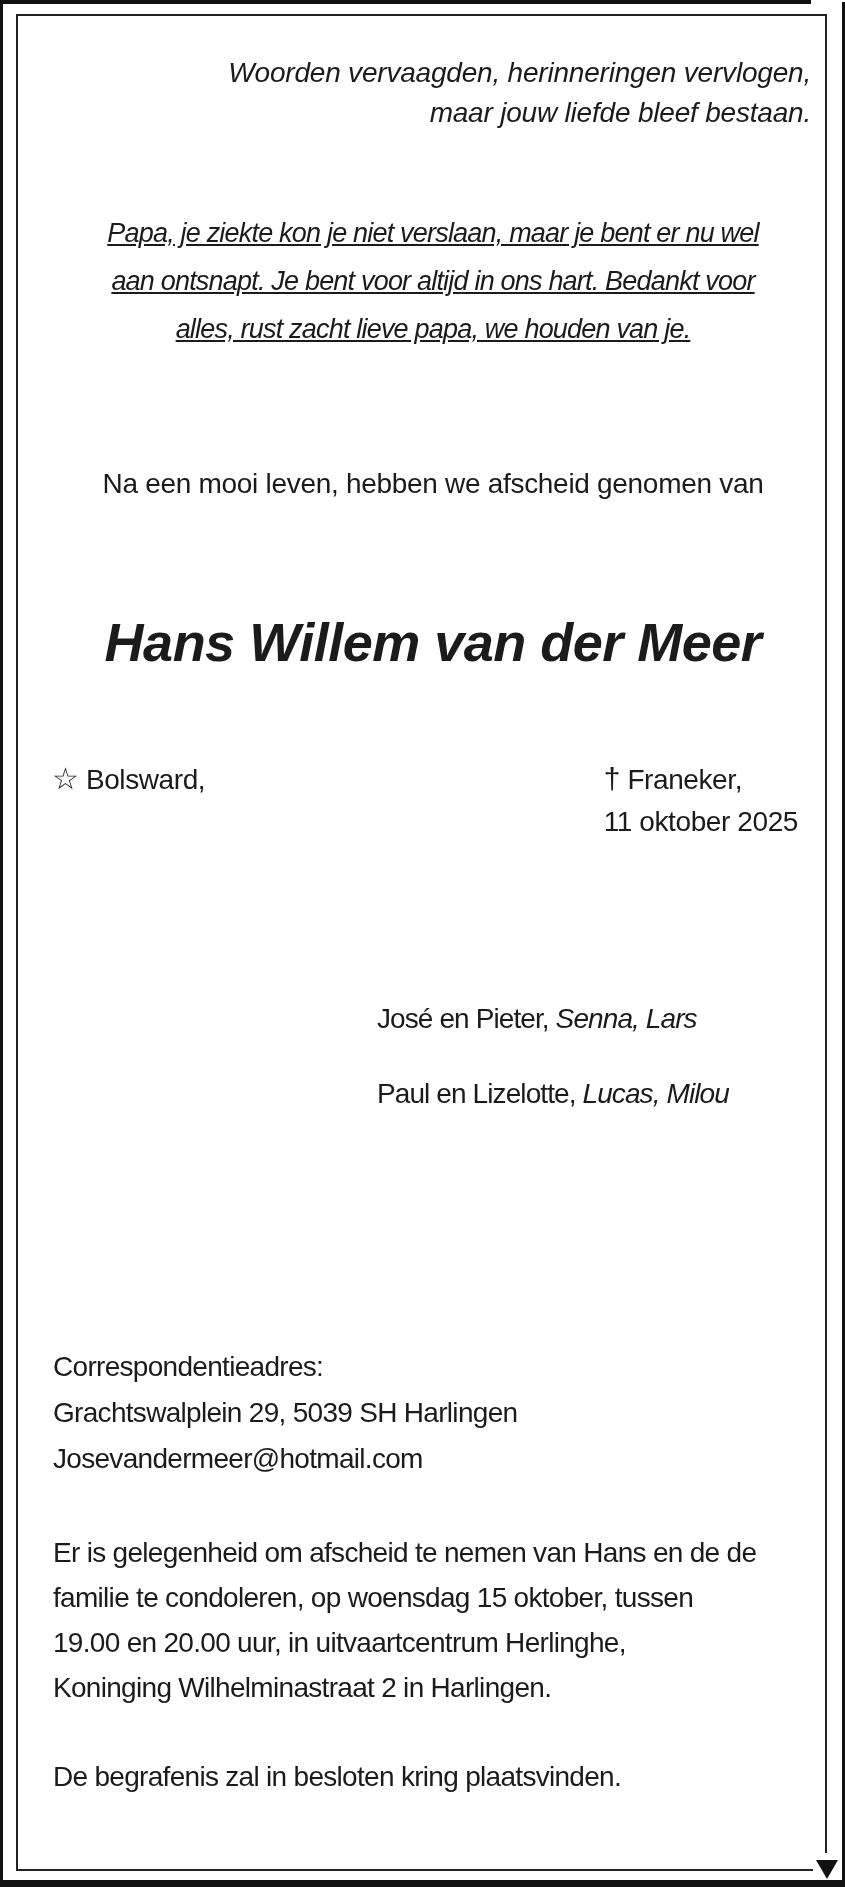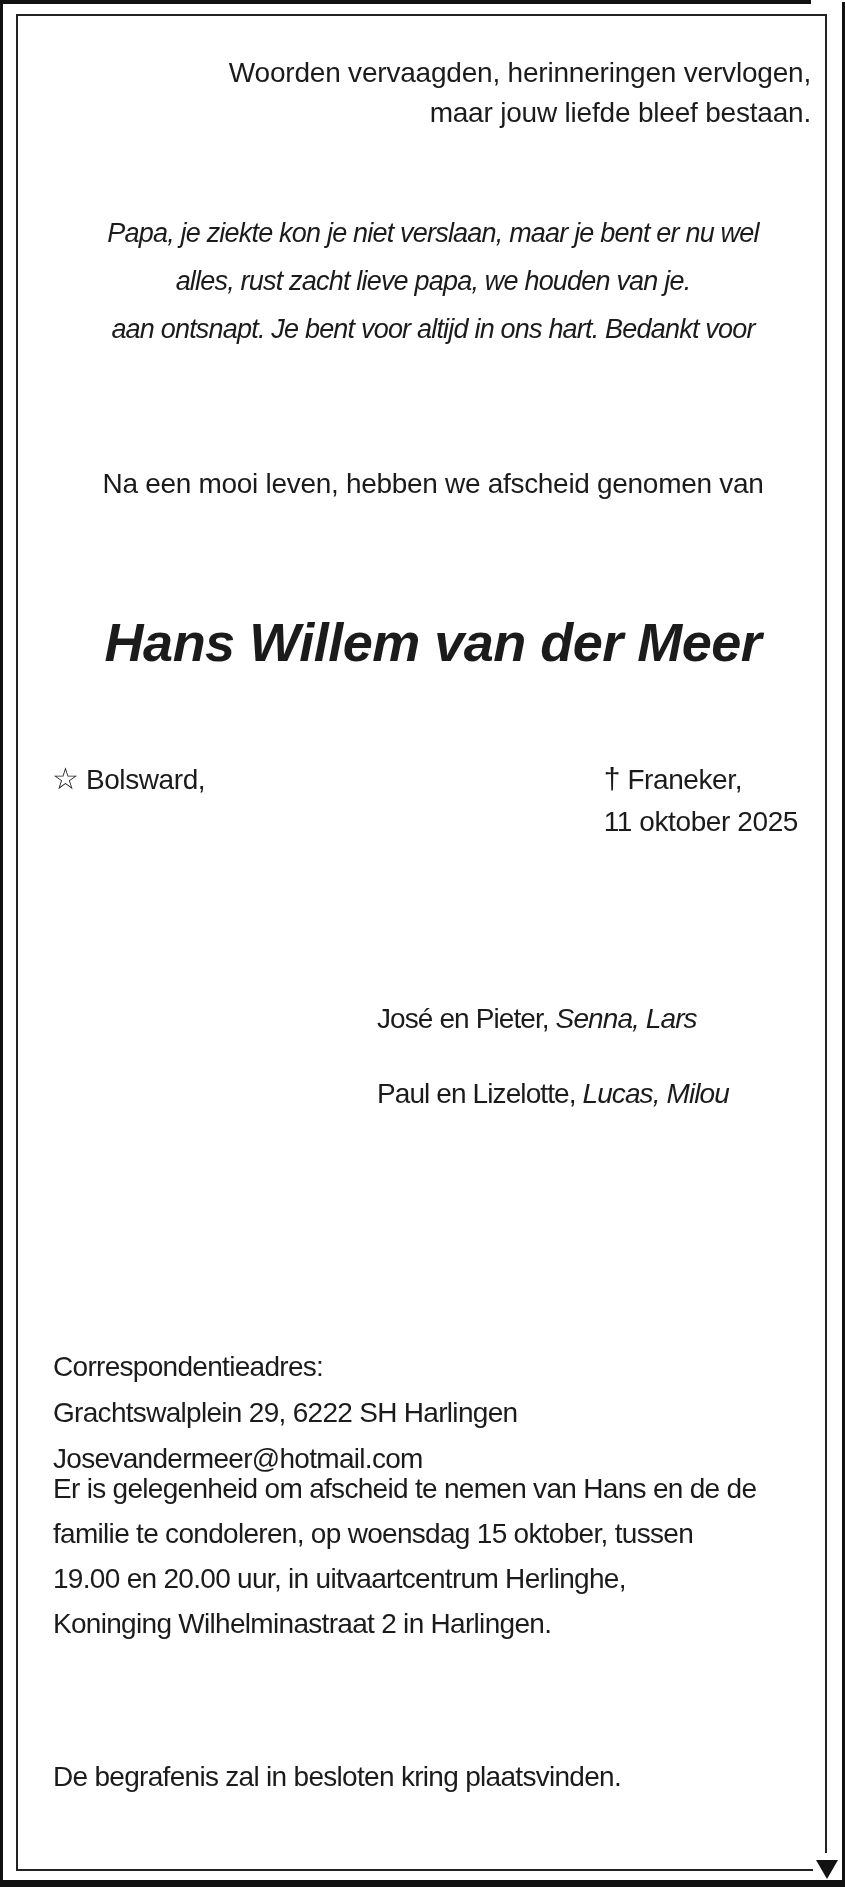--- a/index.html
+++ b/index.html
@@ -23,36 +23,36 @@
     border:2px solid #222;box-sizing:border-box;background:transparent;
   }
   .corner-patch{position:absolute;left:813px;top:1853px;width:28px;height:25px;background:#fff;}
   .corner-triangle{
     position:absolute;left:816px;top:1860px;width:0;height:0;
     border-left:11px solid transparent;border-right:11px solid transparent;
     border-top:19px solid #111;
   }
   
   .blk{position:absolute;white-space:nowrap;}
-  .quote{top:53px;right:34px;text-align:right;font-size:28px;line-height:40px;letter-spacing:-0.2px;}
-  .tribute{top:209px;left:30px;width:806px;text-align:center;font-style:italic;font-size:27px;line-height:48px;letter-spacing:-0.8px;}
+  .quote{top:53px;right:34px;text-align:right;font-style:italic;font-size:28px;line-height:40px;letter-spacing:-0.2px;}
+  .tribute{top:209px;left:30px;width:806px;text-align:center;font-style:italic;font-size:27px;line-height:48px;letter-spacing:-0.8px;text-decoration:underline;}
   .announce{top:460px;left:30px;width:806px;text-align:center;font-size:28px;line-height:48px;letter-spacing:-0.3px;}
   .name{
     top:607px;left:30px;width:806px;margin:0;text-align:center;
     font-size:54px;line-height:70px;font-weight:bold;font-style:italic;letter-spacing:-0.5px;
   }
   .birth{top:758px;left:52px;font-size:28px;line-height:42px;letter-spacing:-0.4px;}
   .death{top:758px;right:47px;text-align:left;font-size:28px;line-height:42px;letter-spacing:-0.4px;}
   .sym{font-size:30px;}
   .fam{left:377px;font-size:28px;line-height:32px;letter-spacing:-0.9px;}
   .fam1{top:1003px;}
   .fam2{top:1078px;}
   .it{font-style:italic;}
   .corr{top:1344px;left:53px;font-size:28px;line-height:46px;letter-spacing:-0.7px;}
-  .cond{top:1466px;left:53px;font-size:28px;line-height:45px;letter-spacing:-0.7px;}
+  .cond{top:1530px;left:53px;font-size:28px;line-height:45px;letter-spacing:-0.7px;}
   .funeral{top:1761px;left:53px;font-size:28px;line-height:32px;letter-spacing:-0.7px;}
 </style>
 </head>
 <body>
 
 <div class="page">
 
   <div class="ob t"></div>
   <div class="ob l"></div>
   <div class="ob r"></div>
@@ -61,22 +61,22 @@
   <div class="corner-patch"></div>
   <div class="corner-triangle"></div>
 
   <div class="blk quote">
       <div>Woorden vervaagden, herinneringen vervlogen,</div>
       <div>maar jouw liefde bleef bestaan.</div>
     </div>
 
   <div class="blk tribute">
       <div>Papa, je ziekte kon je niet verslaan, maar je bent er nu wel</div>
+      <div>aan ontsnapt. Je bent voor altijd in ons hart. Bedankt voor</div>
       <div>alles, rust zacht lieve papa, we houden van je.</div>
-      <div>aan ontsnapt. Je bent voor altijd in ons hart. Bedankt voor</div>
     </div>
 
   <div class="blk announce">
       <div>Na een mooi leven, hebben we afscheid genomen van</div>
     </div>
 
   <h1 class="blk name">Hans Willem van der Meer</h1>
 
   <div class="blk birth">
     <div><span class="sym">☆</span> <span>Bolsward,</span></div>
@@ -87,21 +87,21 @@
     <div>11 oktober 2025</div>
   </div>
 
   <div class="blk fam fam1"><span>José en Pieter,</span><span class="it"> Senna, Lars</span></div>
 
   <div class="blk fam fam2"><span>Paul en Lizelotte,</span><span class="it"> Lucas, Milou</span></div>
 
   <div class="blk corr">
     <div>Correspondentieadres:</div>
     <div>
-        <div>Grachtswalplein 29, 6222 SH Harlingen</div>
+        <div>Grachtswalplein 29, 5039 SH Harlingen</div>
         <div>Josevandermeer@hotmail.com</div>
       </div>
   </div>
 
   <div class="blk cond">
       <div>Er is gelegenheid om afscheid te nemen van Hans en de de</div>
       <div>familie te condoleren, op woensdag 15 oktober, tussen</div>
       <div>19.00 en 20.00 uur, in uitvaartcentrum Herlinghe,</div>
       <div>Koninging Wilhelminastraat 2 in Harlingen.</div>
     </div>

